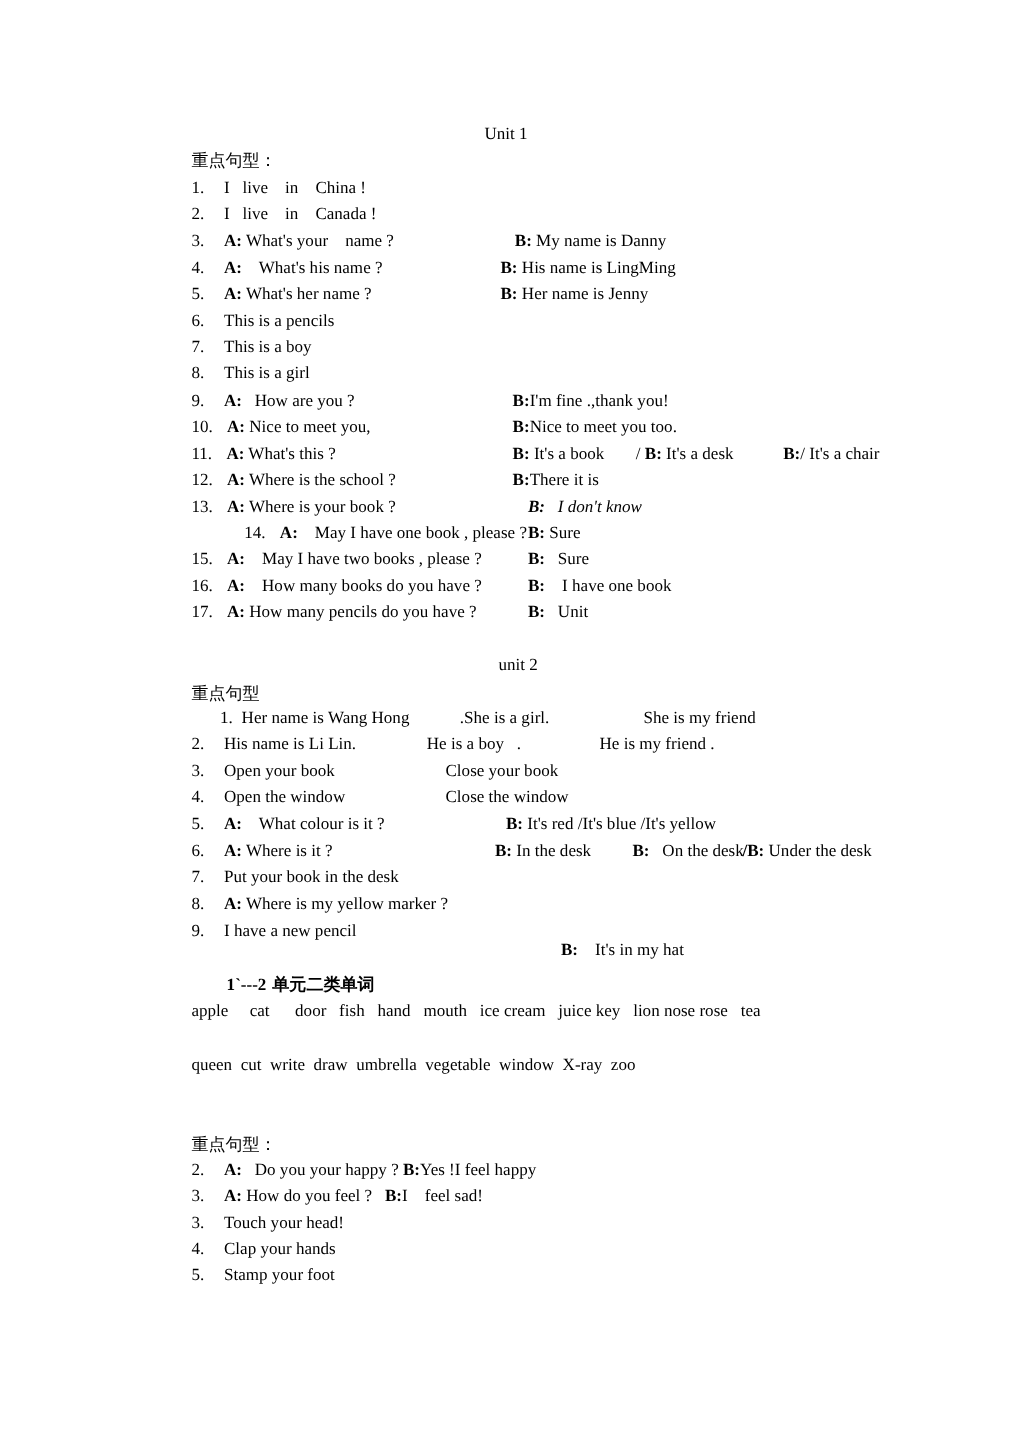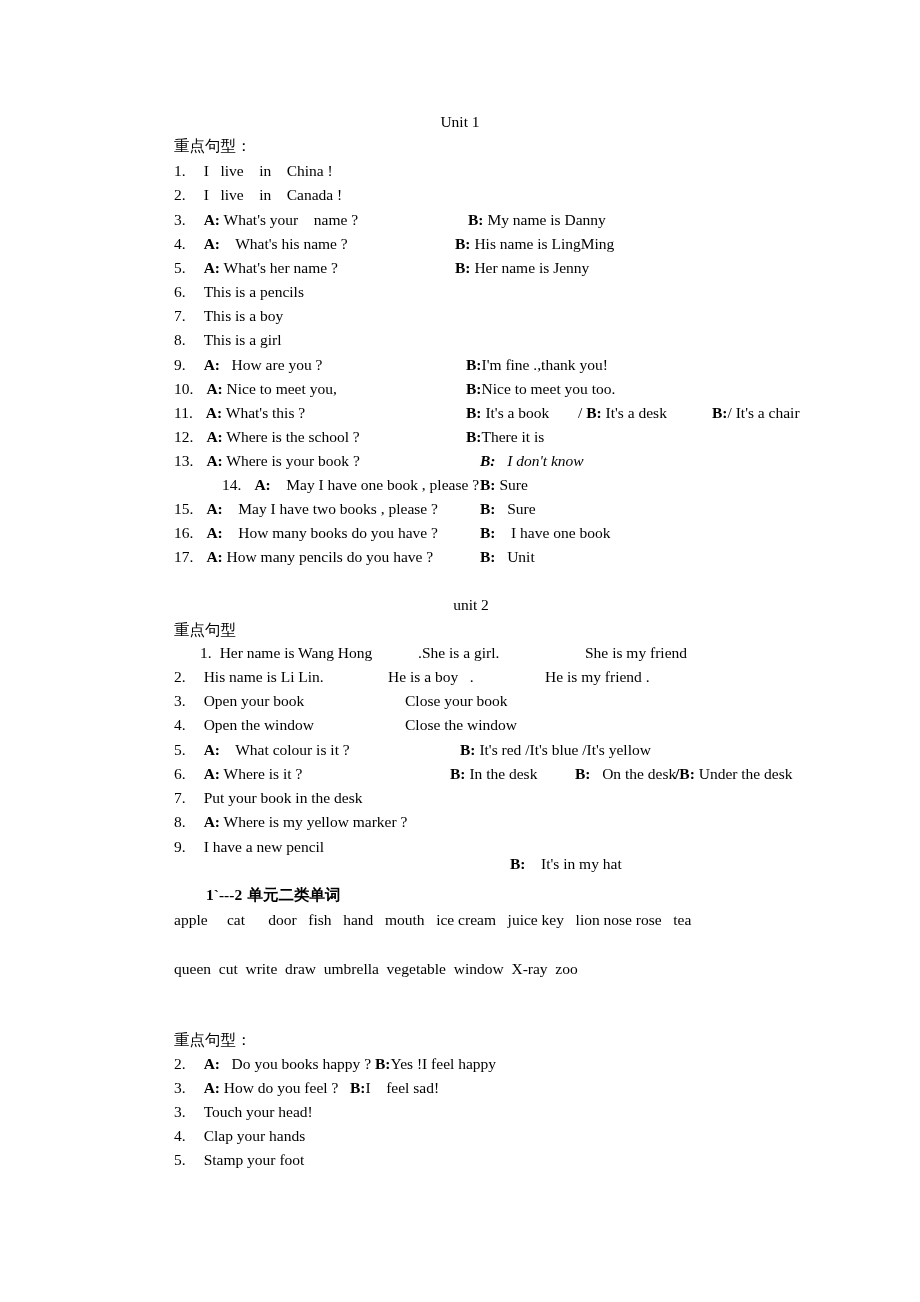--- a/index.html
+++ b/index.html
@@ -158,21 +158,21 @@
   <div class="line" style="left:174px; top:839px;"><span>9.</span><span style="display:inline-block;width:18px"></span><span>I have a new pencil</span></div>
 
   <div class="voc-head"><span class="latin">1`---2</span><span> 单元二类单词</span></div>
 
   <div class="vocab" style="top:960px;">queen  cut  write  draw  umbrella  vegetable  window  X-ray  zoo</div>
   <div class="vocab" style="top:911px;">apple     cat      door   fish   hand   mouth   ice cream   juice key   lion nose rose   tea</div>
 
   <div class="cn-head cn-3">重点句型：</div>
 
 
-  <div class="line" style="left:174px; top:1056px;"><span>2.</span><span style="display:inline-block;width:18px"></span><b>A:</b><span>   Do you books happy ? </span><b>B:</b><span>Yes !I feel happy</span></div>
+  <div class="line" style="left:174px; top:1056px;"><span>2.</span><span style="display:inline-block;width:18px"></span><b>A:</b><span>   Do you your happy ? </span><b>B:</b><span>Yes !I feel happy</span></div>
 
   <div class="line" style="left:174px; top:1080px;"><span>3.</span><span style="display:inline-block;width:18px"></span><b>A:</b><span> How do you feel ?   </span><b>B:</b><span>I    feel sad!</span></div>
 
   <div class="line" style="left:174px; top:1104px;"><span>3.</span><span style="display:inline-block;width:18px"></span><span>Touch your head!</span></div>
 
   <div class="line" style="left:174px; top:1128px;"><span>4.</span><span style="display:inline-block;width:18px"></span><span>Clap your hands</span></div>
 
   <div class="line" style="left:174px; top:1152px;"><span>5.</span><span style="display:inline-block;width:18px"></span><span>Stamp your foot</span></div>
 
 </div>

